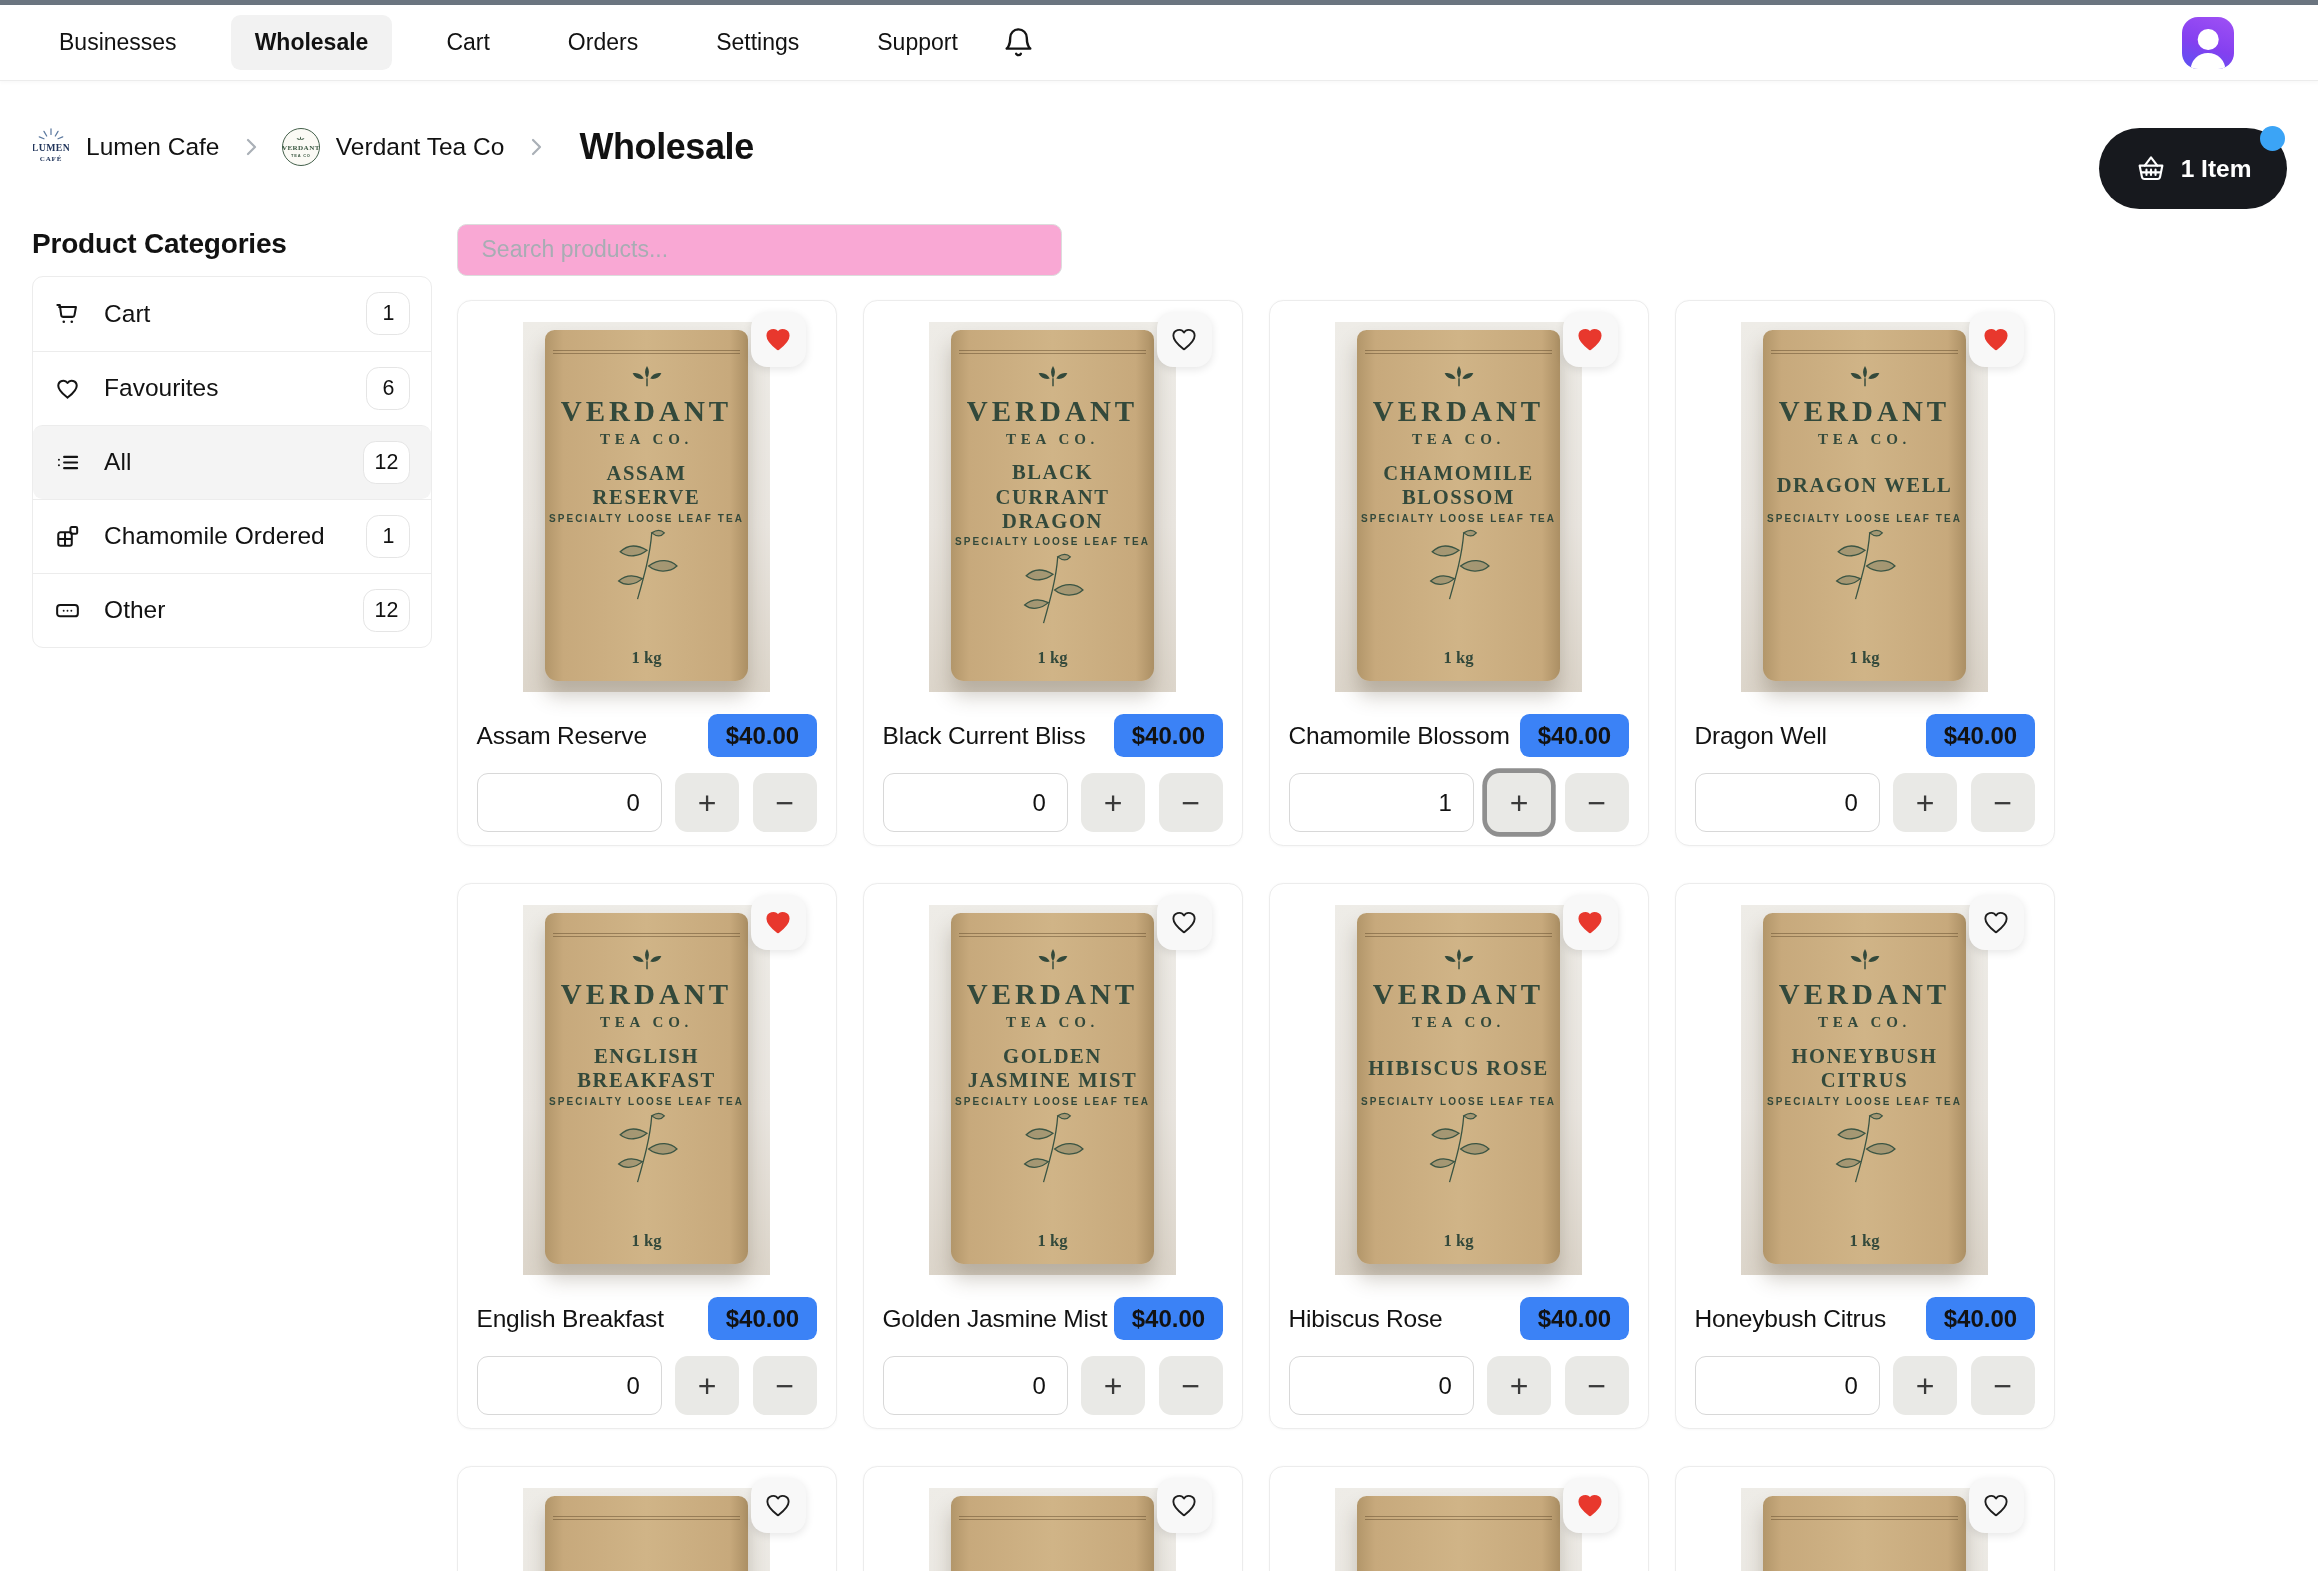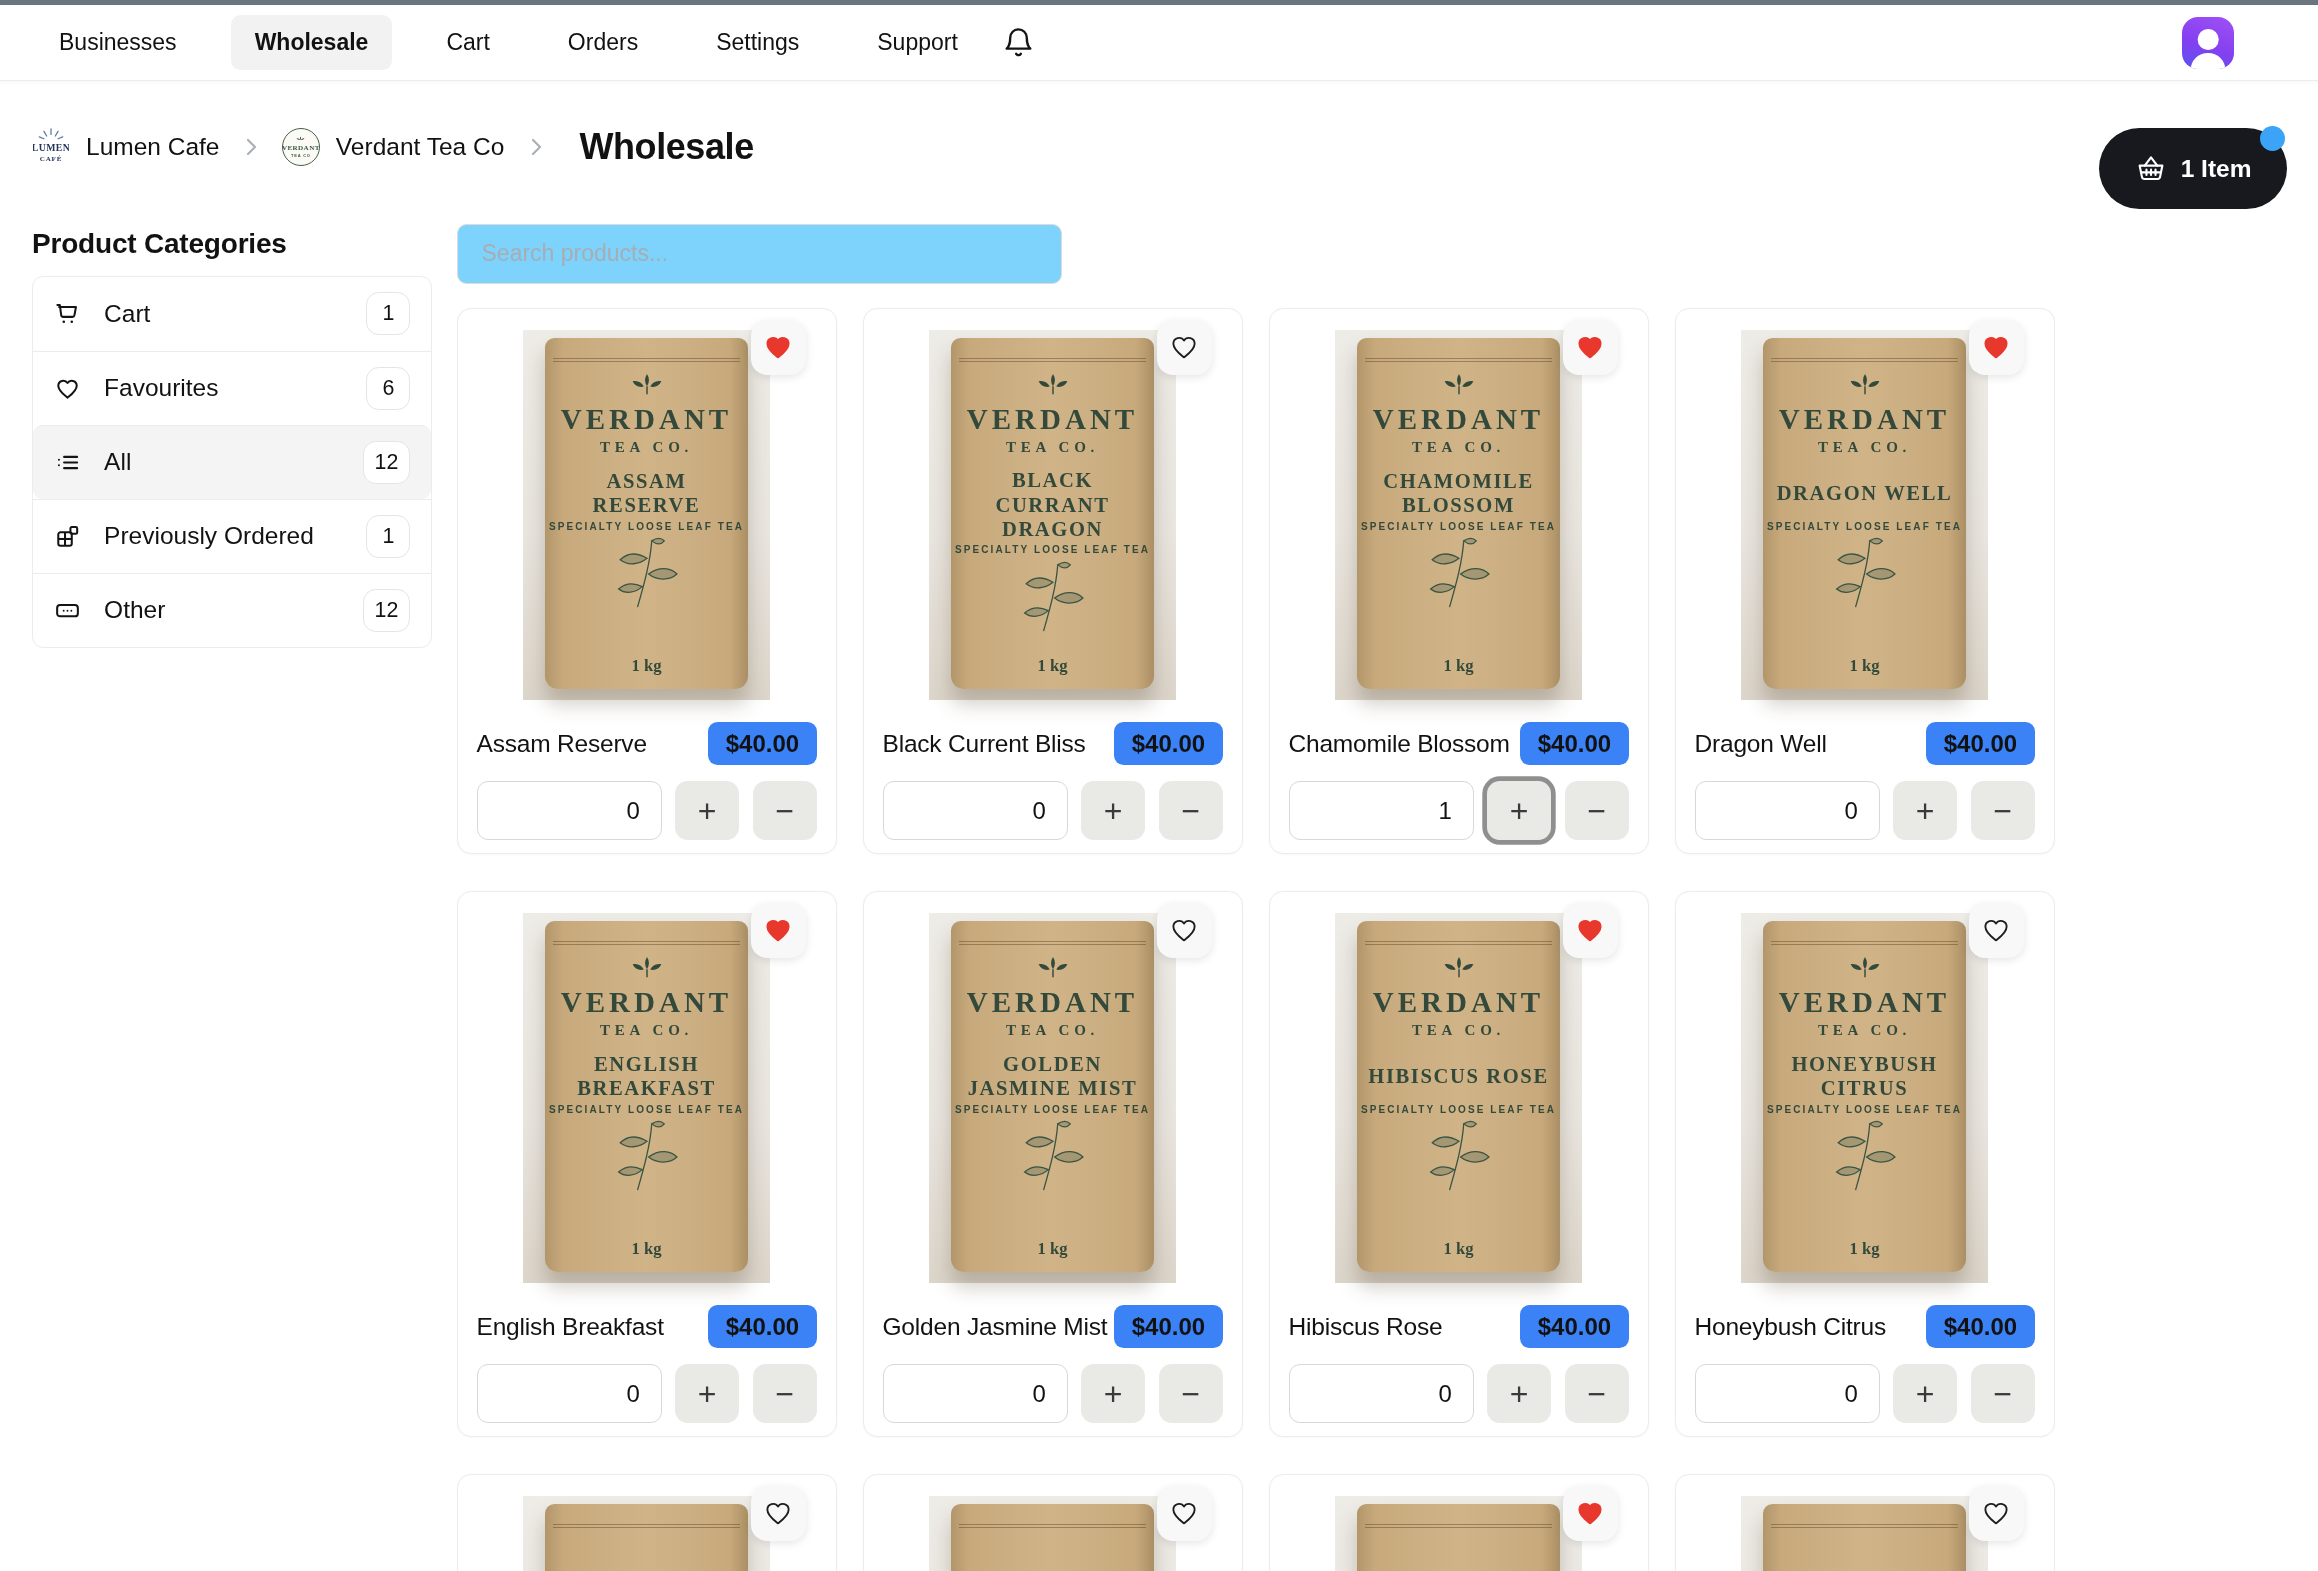--- a/index.html
+++ b/index.html
@@ -46,22 +46,22 @@
   .cat-list { margin-top:16px; border:0.8px solid #ececec; border-radius:11px; background:#fff; }
   .cat-item { height:74px; display:flex; align-items:center; gap:22px; padding:0 20.6px; font-size:24.5px; font-weight:500; cursor:pointer; }
   .cat-item + .cat-item { border-top:0.8px solid #ececec; }
   .cat-item.active { background:#f4f4f4; border-radius:9.5px; }
   .cat-icon { width:28.5px; height:28.5px; flex:none; display:flex; align-items:center; justify-content:center; }
   .cat-badge { margin-left:auto; min-width:44px; height:43px; padding:0 11px; border:1.6px solid #e5e5e5; border-radius:12.7px;
                background:#fff; display:flex; align-items:center; justify-content:center; font-size:21.4px; font-weight:500; }
 
   
   .main { flex:1; margin-left:24.5px; padding-top:40px; }
-  .search-input { width:605px; height:60px; border:1.6px solid #dcdcdc; border-radius:9.5px; padding:2px 24px;
-                  font-size:23px; font-family:"Liberation Sans",sans-serif; color:#121212; outline:none; background:#7dd3fc; }
+  .search-input { width:605px; height:52px; border:1.6px solid #dcdcdc; border-radius:9.5px; padding:2px 24px;
+                  font-size:23px; font-family:"Liberation Sans",sans-serif; color:#121212; outline:none; background:#f9a8d4; }
   .search-input::placeholder { color:#a7adb3; }
 
   .grid { margin-top:24px; display:grid; grid-template-columns:repeat(4,380px); column-gap:26px; row-gap:37px; }
   .card { width:380px; height:546px; background:#fff; border:1.6px solid #ececec; border-radius:14.2px;
           box-shadow:0 0.8px 2.4px rgba(0,0,0,.03); position:relative; padding:21.4px 19px 0; display:flex; flex-direction:column; align-items:center; }
   .photo { width:247px; height:370px; background:linear-gradient(180deg,#eeece7 0%,#e9e5df 55%,#dcd5ca 100%);
            display:flex; justify-content:center; align-items:flex-start; position:relative; }
   .bag { width:203px; height:351px; margin-top:8px; position:relative; border-radius:9.5px 9.5px 12.7px 12.7px;
          background:linear-gradient(90deg,#b2966a 0%,#c7a97c 9%,#d0b487 50%,#c7a97c 91%,#ab8f64 100%);
          box-shadow:0 14.2px 20.6px rgba(70,55,30,.25); display:flex; flex-direction:column; align-items:center;
@@ -216,21 +216,21 @@
 
         <div class="cat-item">
           <span class="cat-icon">
             <svg class="icon" width="27" height="27" viewBox="0 0 24 24" fill="none" stroke="#141414" stroke-width="1.8" stroke-linejoin="round">
               <rect x="3.8" y="8.2" width="12" height="12" rx="2"></rect>
               <line x1="9.8" y1="8.2" x2="9.8" y2="20.2"></line>
                 <line x1="3.8" y1="14.2" x2="15.8" y2="14.2"></line>
               <rect x="14.6" y="3.6" width="6" height="6" rx="1.2"></rect>
             </svg>
           </span>
-          <span>Previously Ordered</span>
+          <span>Chamomile Ordered</span>
           <span class="cat-badge">1</span>
         </div>
 
         <div class="cat-item">
           <span class="cat-icon">
             <svg class="icon" width="27" height="27" viewBox="0 0 24 24" fill="none" stroke="#141414" stroke-width="1.8" stroke-linejoin="round">
               <rect x="2.8" y="7.2" width="18.4" height="10" rx="2.6"></rect>
               <circle cx="8.6" cy="12.2" r="0.85" fill="#141414" stroke="none"></circle>
               <circle cx="12" cy="12.2" r="0.85" fill="#141414" stroke="none"></circle>
               <circle cx="15.4" cy="12.2" r="0.85" fill="#141414" stroke="none"></circle>

